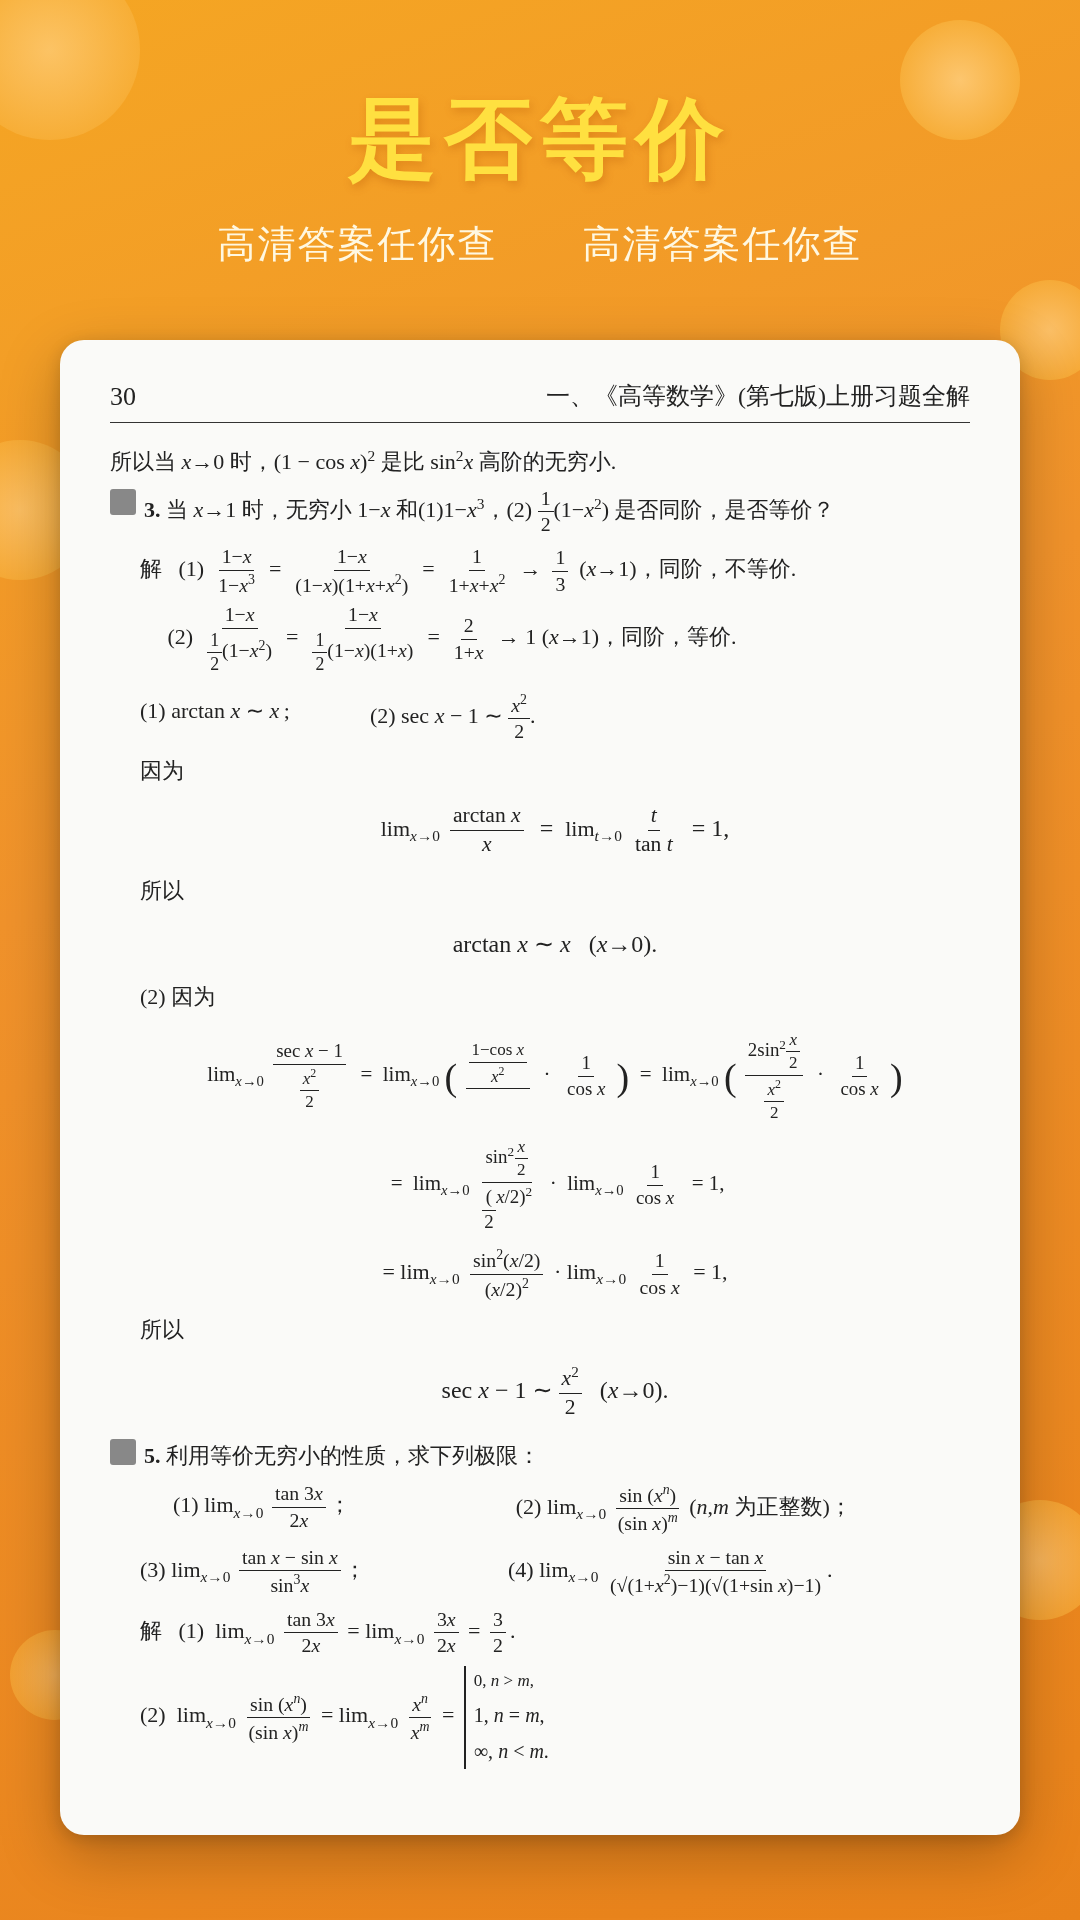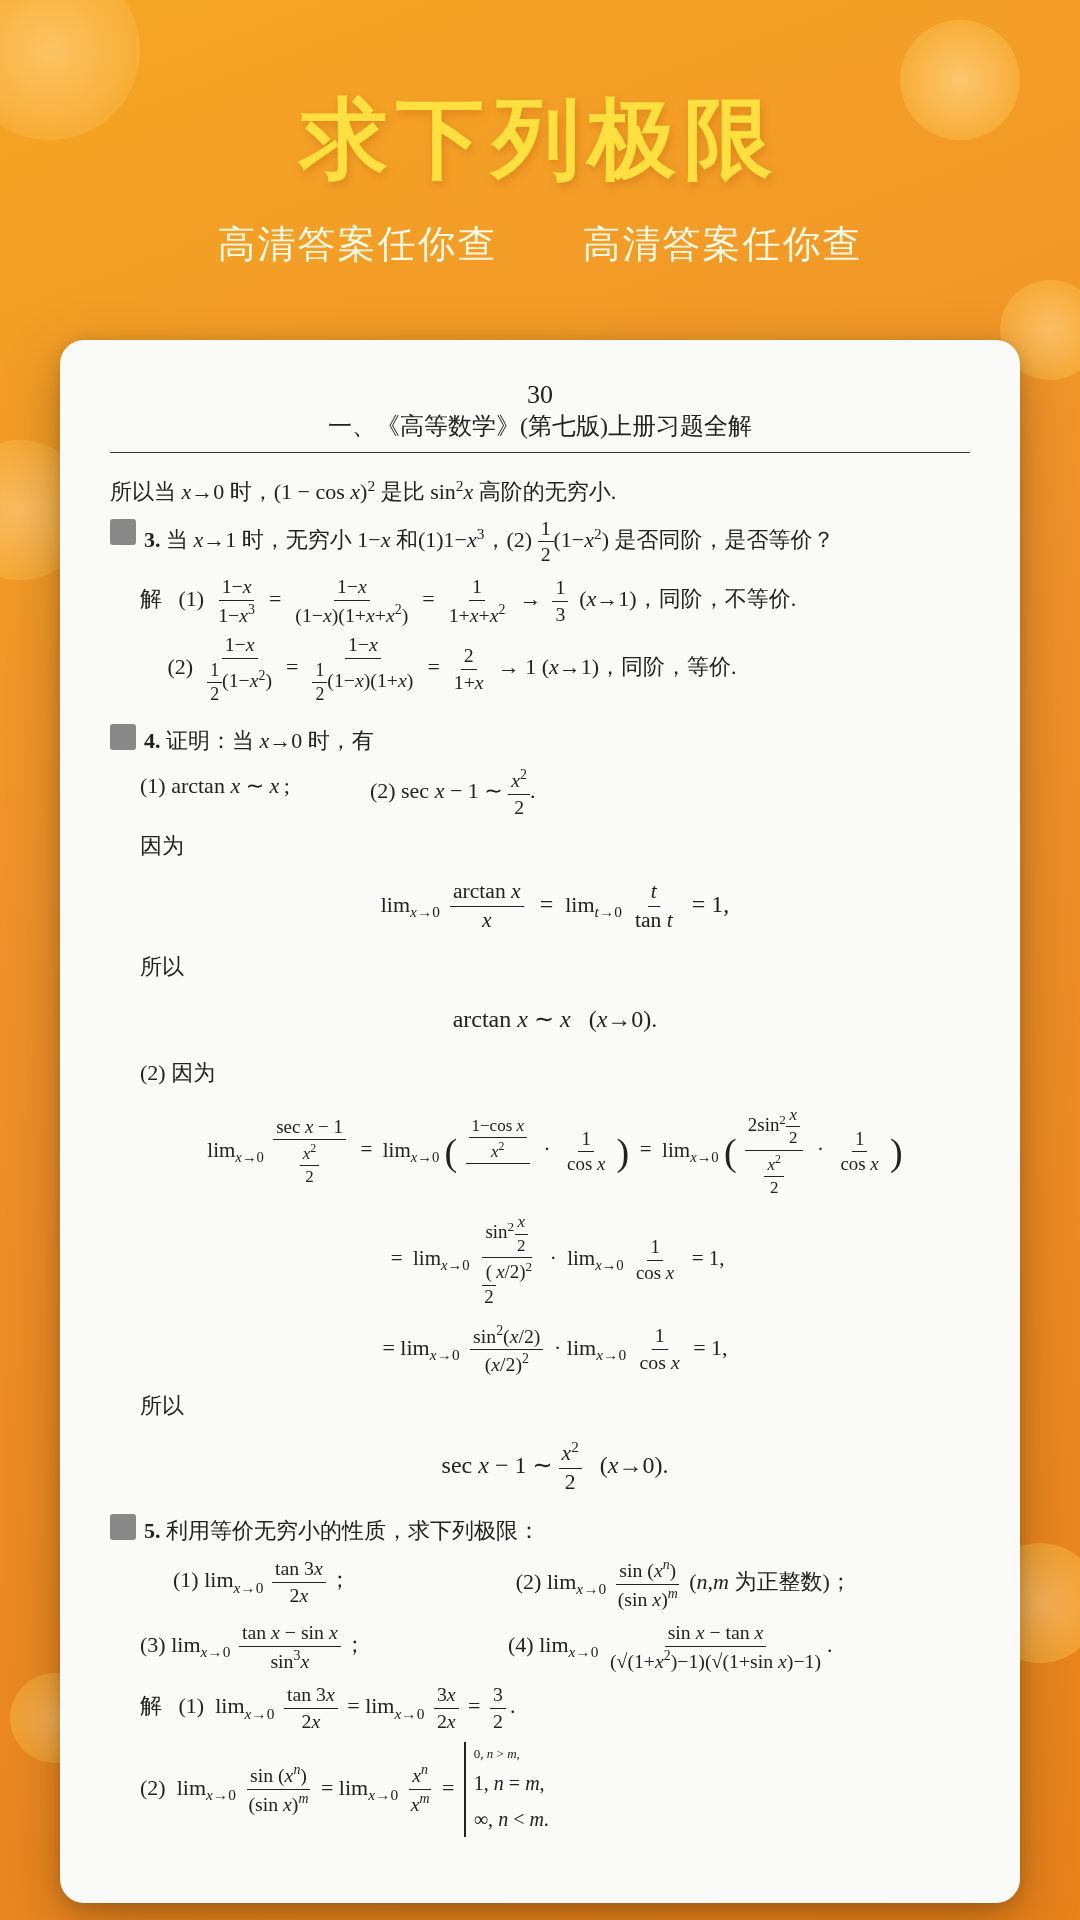--- a/index.html
+++ b/index.html
@@ -107,25 +107,24 @@
       box-shadow: 0 20px 60px rgba(0,0,0,0.25), 0 4px 16px rgba(0,0,0,0.15);
       padding: 40px 50px 50px;
       position: relative;
       z-index: 2;
       min-height: 1300px;
     }
 
     .doc-header {
       display: flex;
       justify-content: space-between;
-      align-items: center;
+      align-items: flex-end;
       border-bottom: 1.5px solid #333;
       padding-bottom: 10px;
       margin-bottom: 20px;
-      flex-direction: column;
     }
 
     .doc-page-num {
       font-size: 26px;
       color: #222;
       font-family: 'Times New Roman', serif;
     }
 
     .doc-book-title {
       font-size: 24px;
@@ -209,21 +208,21 @@
 <body>
 
 <div class="blob blob-top-left"></div>
 <div class="blob blob-top-right"></div>
 <div class="blob blob-right-upper"></div>
 <div class="blob blob-left-mid"></div>
 <div class="blob blob-right-bottom"></div>
 <div class="blob blob-left-bottom"></div>
 
 <div class="header-section">
-  <div class="main-title">求下列极限</div>
+  <div class="main-title">是否等价</div>
   <div class="subtitle">
     <span>高清答案任你查</span>
     <span class="spacer"></span>
     <span>高清答案任你查</span>
   </div>
 </div>
 
 <div class="document-card">
 
   <div class="doc-header">
@@ -294,26 +293,20 @@
           <span class="fraction">
               <span class="num">2</span>
               <span class="den">1+<span class="italic">x</span></span>
             </span>
           &nbsp;→&nbsp;1&nbsp;(<span class="italic">x</span>→1)，同阶，等价.
         </div>
       </div>
     </div>
 
     <div class="problem-block">
-      <div class="problem-header">
-        <span class="problem-icon"></span>
-        <span>
-          <strong>4.</strong> 证明：当 <span class="italic">x</span>→0 时，有
-        </span>
-      </div>
 
       <div class="subsection">
         <div style="display:flex; gap:80px; margin-bottom:8px;">
           <div>
             (1) arctan <span class="italic">x</span> ∼ <span class="italic">x</span> ;
           </div>
           <div>
             (2) sec <span class="italic">x</span> − 1 ∼ 
             <span class="fraction">
                 <span class="num"><span class="italic">x</span><sup>2</sup></span>
@@ -511,21 +504,21 @@
             <span class="num">sin (<span class="italic">x</span><sup><span class="italic">n</span></sup>)</span>
             <span class="den">(sin <span class="italic">x</span>)<sup><span class="italic">m</span></sup></span>
           </span>
           = lim<sub><span class="italic">x</span>→0</sub>
           <span class="fraction" style="vertical-align:middle;margin:0 4px;">
             <span class="num"><span class="italic">x</span><sup><span class="italic">n</span></sup></span>
             <span class="den"><span class="italic">x</span><sup><span class="italic">m</span></sup></span>
           </span>
           =
           <span style="display:inline-block; border-left: 2.5px solid #222; padding-left:8px; margin-left:4px; vertical-align:middle; line-height:1.8;">
-            <div style="font-size:13px;font-family:Liberation Serif, serif;">0, <span class="italic">n</span> &gt; <span class="italic">m</span>,</div>
+            <div style="font-size:17px;font-family:Liberation Serif, serif;">0, <span class="italic">n</span> &gt; <span class="italic">m</span>,</div>
             <div style="font-size:20px;">1, <span class="italic">n</span> = <span class="italic">m</span>,</div>
             <div style="font-size:20px;">∞, <span class="italic">n</span> &lt; <span class="italic">m</span>.</div>
           </span>
         </div>
 
       </div>
     </div>
 
   </div>
 </div>

